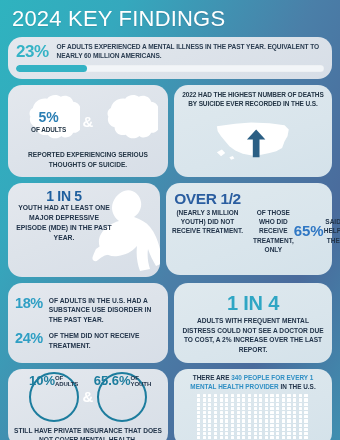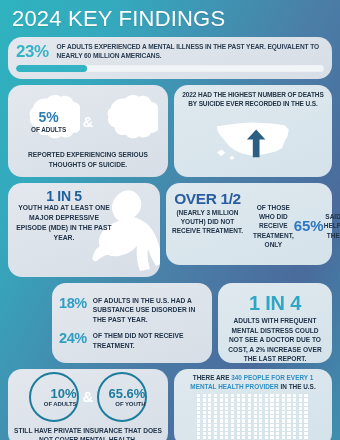--- a/index.html
+++ b/index.html
@@ -100,45 +100,45 @@
   .map-wrap { position: relative; flex: 1; width: 100%; display: flex; align-items: center; justify-content: center; }
   .map-wrap svg { height: 46px; }
 
   
   .card-1in5 { width: 152px; height: 94px; position: relative; padding: 6px 6px 4px 6px; overflow: hidden; }
   .card-1in5 .sil { position: absolute; right: -6px; bottom: -2px; opacity: 1; }
   .big-navy { color: #1f5f9e; font-weight: bold; font-size: 14px; line-height: 1; text-align: center; letter-spacing: -0.3px; }
   .body-navy { color: #22344a; font-weight: bold; font-size: 6.8px; line-height: 1.45; text-align: center; }
   .n1in5-text { position: relative; z-index: 3; width: 96px; margin-left: 2px; }
 
-  .card-over { flex: 1; height: 82px; display: flex; gap: 0; }
+  .card-over { flex: 1; height: 92px; display: flex; gap: 0; }
   .over-left { width: 50%; padding: 8px 4px 4px 4px; display: flex; flex-direction: column; align-items: center; justify-content: flex-start; }
   .over-right { width: 50%; padding: 8px 4px 4px 4px; display: flex; flex-direction: row; align-items: center; justify-content: flex-start; }
   .over-head { color: #2b5ea0; font-weight: bold; font-size: 15.5px; line-height: 1.05; letter-spacing: -0.4px; text-align: center; }
   .over-sub { color: #22344a; font-weight: bold; font-size: 6.5px; line-height: 1.4; text-align: center; margin-top: 1px; }
   .sixtyfive { color: #2f77c4; font-weight: bold; font-size: 15px; line-height: 1.1; text-align: center; }
 
   
-  .card-sub { width: 160px; height: 80px; padding: 8px 7px; display: flex; flex-direction: column; justify-content: center; gap: 7px; margin-left: 44px; }
+  .card-sub { width: 160px; height: 80px; padding: 8px 7px; display: flex; flex-direction: column; justify-content: center; gap: 7px; }
   .sub-line { display: flex; gap: 6px; align-items: flex-start; }
   .sub-pct { color: #2f9fc4; font-weight: bold; font-size: 14.5px; line-height: 1.05; flex: 0 0 auto; letter-spacing: -0.4px; }
   .sub-text { color: #22344a; font-weight: bold; font-size: 6.7px; line-height: 1.4; }
 
   .card-1in4 { flex: 1; height: 80px; padding: 9px 7px; display: flex; flex-direction: column; align-items: center; justify-content: flex-start; }
   .big-teal { color: #2fa6c4; font-weight: bold; font-size: 20px; line-height: 1.1; letter-spacing: -0.2px; }
   .center-body { color: #22344a; font-weight: bold; font-size: 6.6px; line-height: 1.45; text-align: center; margin-top: 2px; }
 
   
   .card-circles { width: 160px; height: 78px; padding: 5px 5px; display: flex; flex-direction: column; align-items: center; justify-content: center; }
   .circles { display: flex; align-items: center; justify-content: center; gap: 3px; }
   .circ {
     width: 50px; height: 50px; border-radius: 50%;
     border: 2.5px solid #1d7d9e;
     background: transparent;
-    display: flex; flex-direction: column; align-items: flex-end; justify-content: center;
+    display: flex; flex-direction: row; align-items: flex-start; justify-content: center;
   }
   .circ-pct { color: #1d7d9e; font-weight: bold; font-size: 13px; line-height: 1; }
   .circ-sub { color: #22344a; font-weight: bold; font-size: 6px; margin-top: 1px; letter-spacing: -0.1px; }
   .circles-caption { color: #22344a; font-weight: bold; font-size: 6.6px; text-align: center; line-height: 1.4; margin-top: 4px; }
 
   .card-dots { flex: 1; height: 78px; padding: 5px 5px 3px; display: flex; flex-direction: column; align-items: center; }
   .dots-caption { color: #22344a; font-weight: bold; font-size: 6.4px; text-align: center; line-height: 1.35; }
   .dots-caption .hl { color: #2f8fc4; }
   .dot-grid {
     margin-top: 3px;

